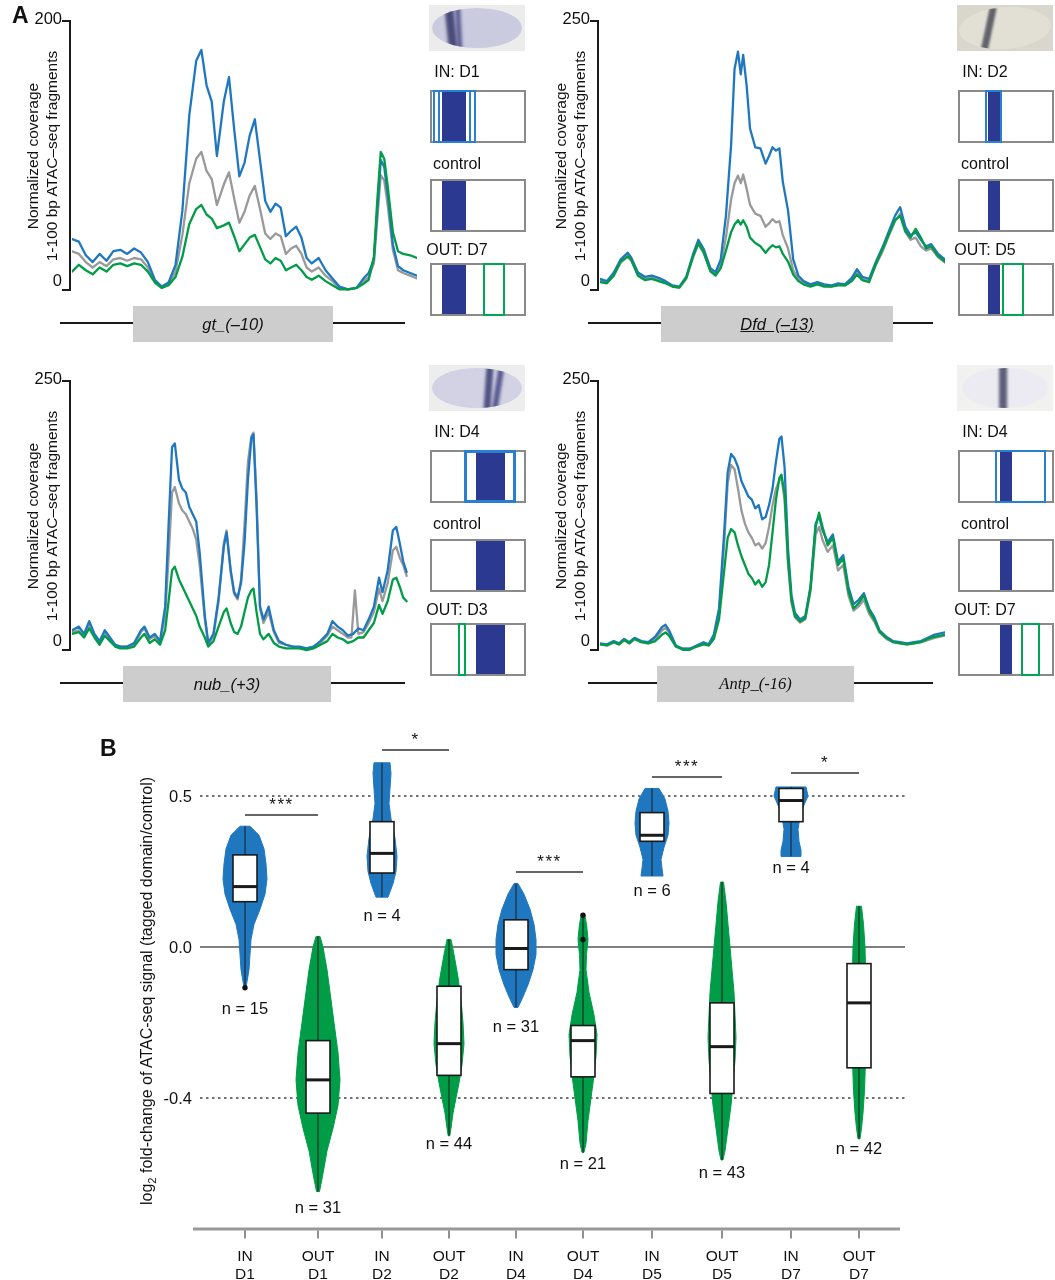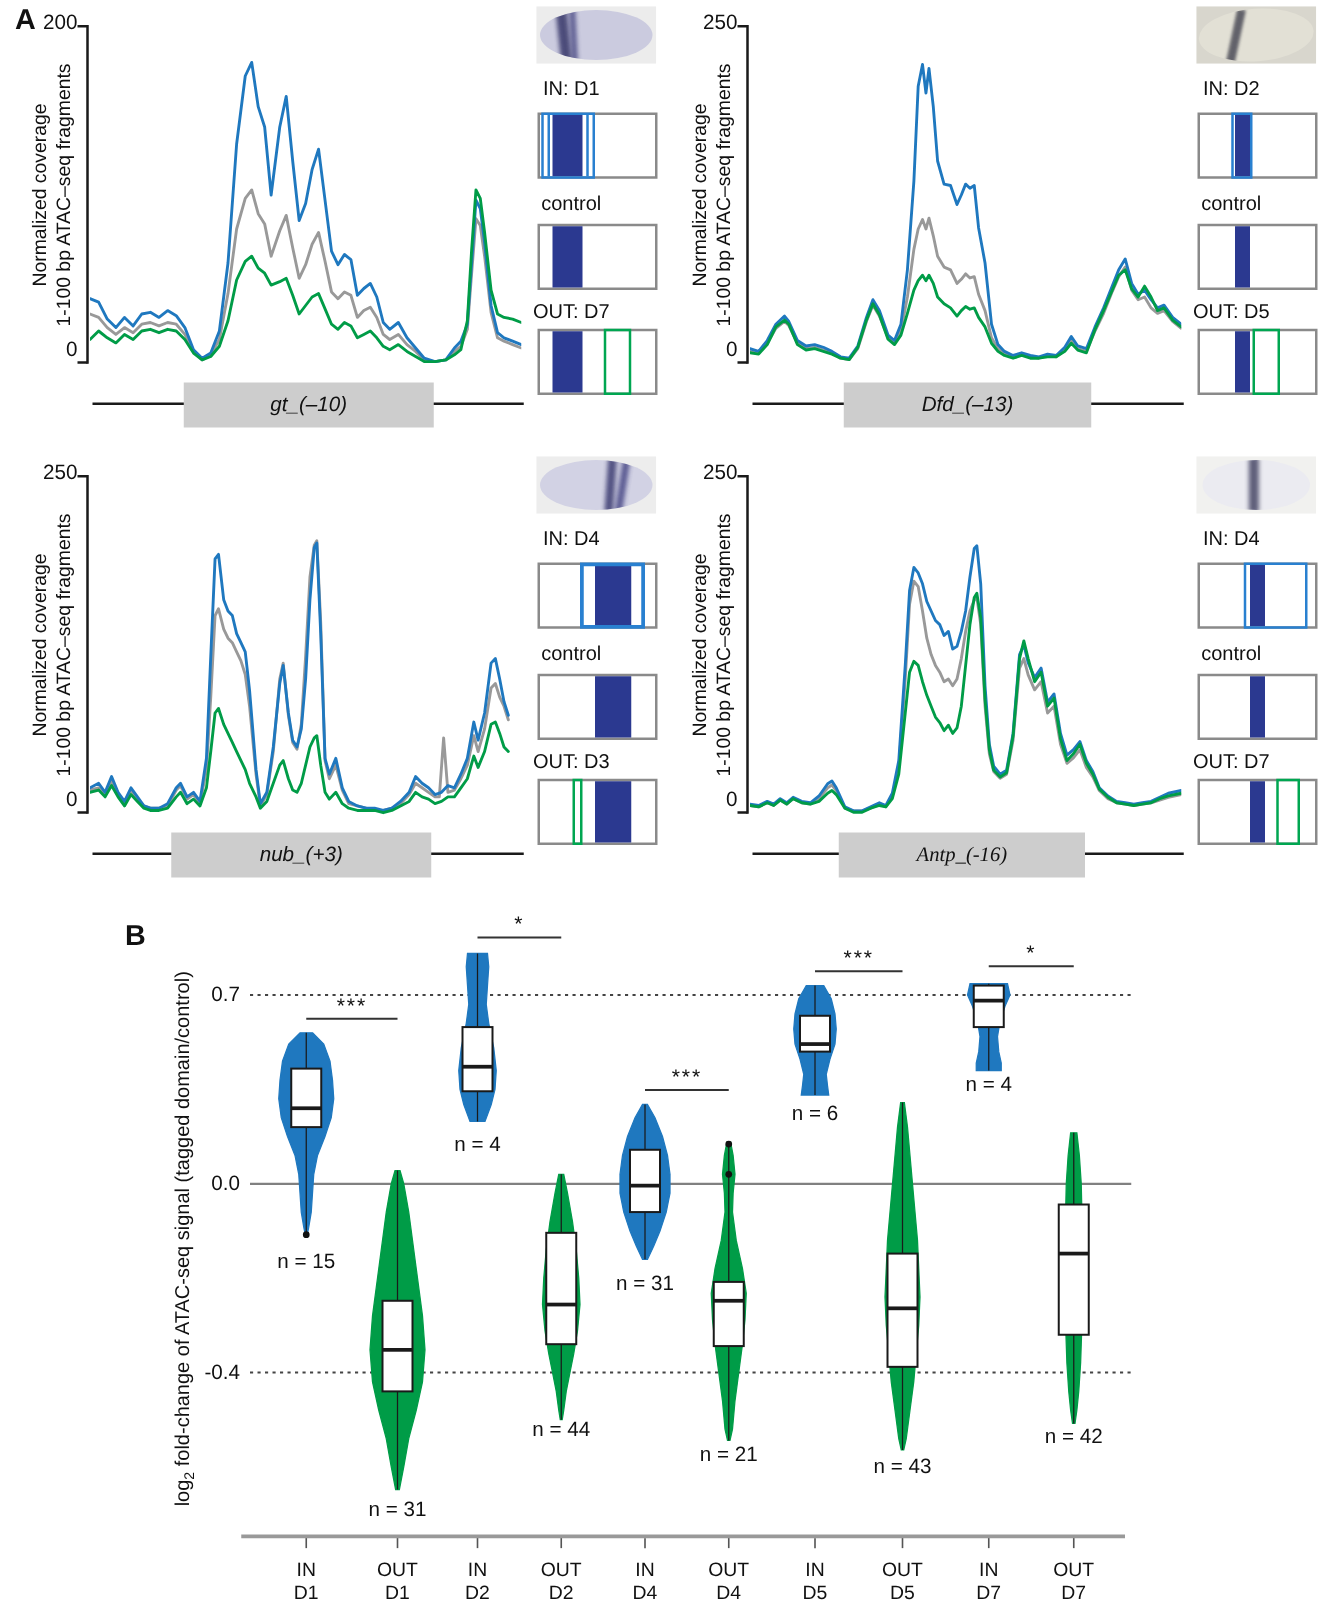--- a/index.html
+++ b/index.html
@@ -8,21 +8,21 @@
   .panel-label{position:absolute;font-weight:bold;font-size:23px}
   .mini{position:absolute;width:527px;height:360px}
   .ymax,.yzero{position:absolute;left:14px;width:48px;text-align:right;font-size:16.5px}
   .ymax{top:9px}.yzero{top:271px}
   .vaxis{position:absolute;left:69px;top:20px;width:2px;height:271px;background:#1a1a1a}
   .tick{position:absolute;left:62px;width:8px;height:2px;background:#1a1a1a}
   .tick-top{top:20px}.tick-bot{top:289px}
   .ylab{position:absolute;left:-93px;top:136px;width:272px;height:40px;transform:rotate(-90deg);
         text-align:center;font-size:15.5px;line-height:19px;white-space:nowrap}
   svg.traces{position:absolute;left:72px;top:20px;width:345px;height:272px}
-  .generow{position:absolute;left:74px;top:306px;width:345px;height:36px}
+  .generow{position:absolute;left:60px;top:306px;width:345px;height:36px}
   .gene-line{position:absolute;left:0;top:16px;width:345px;height:2px;background:#1a1a1a}
   .gene-box{position:absolute;top:0;height:36px;background:#cdcdcd;display:flex;align-items:center;justify-content:center}
   .gene-label{font-style:italic;font-size:16.5px}
   svg.embryo{position:absolute;left:429px;top:5px;width:96px;height:46px}
   .schem-label{position:absolute;left:409px;width:96px;text-align:center;font-size:16px}
   .sl0{top:63px}.sl1{top:155px}.sl2{top:241px}
   .schem-box{position:absolute;left:430px;width:96px;height:53px;background:#fff;
              border:2px solid #8a8a8a;box-sizing:border-box}
   .sb0{top:90px}.sb1{top:179px}.sb2{top:263px}
   .band{position:absolute;top:0;height:100%}
@@ -103,21 +103,21 @@
     <div class="vaxis"></div>
     <div class="tick tick-top"></div>
     <div class="tick tick-bot"></div>
     <svg class="traces" viewBox="0 0 100 250" preserveAspectRatio="none">
         <polyline points="0,240 2,241 4,234 6,223 8,218 9,221 11,234 13,238 15,237 17,239 19,241 21,245 23,246 25,238 27,218 28.5,206 30,214 32,230 33.5,234 35,225 36.5,200 38,165 39,150 40,143 40.8,150 41.5,142 42.5,155 43.5,170 45,178 46.5,180 48,190 49,187 50,183 51,186 52,185 53,198 54.5,210 56,230 57.5,238 59,242 61,244 63,242 65,244 67,245 69,243 71,244 73,239 74.5,232 76,238 78,240 80,225 82,212 84,196 85.5,185 87,178 88.5,195 90,202 91.5,200 93,208 94.5,212 96,210 98,218 100,223" fill="none" stroke="#999999" stroke-width="2.3" vector-effect="non-scaling-stroke" stroke-linejoin="round" stroke-linecap="round"></polyline>
         <polyline points="0,238 2,240 4,232 6,220 8,214 9,218 11,232 13,236 15,235 17,237 19,240 21,244 23,245 25,236 27,215 28.5,202 30,210 32,228 33.5,232 35,220 36.5,180 38,115 39,45 40,29 40.8,50 41.5,32 42.5,60 43.5,100 45,117 46.5,118 48,132 49,125 50,117 51,120 52,118 53,149 54.5,175 56,220 57.5,235 59,240 61,243 63,241 65,243 67,244 69,242 71,243 73,237 74.5,229 76,236 78,238 80,222 82,208 84,192 85.5,180 87,172 88.5,190 90,198 91.5,195 93,202 94.5,208 96,206 98,215 100,220" fill="none" stroke="#1F78BF" stroke-width="2.3" vector-effect="non-scaling-stroke" stroke-linejoin="round" stroke-linecap="round"></polyline>
         <polyline points="0,241 2,242 4,235 6,222 8,217 9,220 11,235 13,239 15,238 17,240 19,242 21,245 23,246 25,237 27,217 28.5,205 30,213 32,231 33.5,235 35,228 36.5,212 38,195 39,188 40,184 40.8,188 41.5,184 42.5,190 43.5,200 45,205 46.5,208 48,214 49,210 50,207 51,209 52,208 53,215 54.5,222 56,234 57.5,240 59,243 61,245 63,243 65,245 67,245 69,244 71,244 73,240 74.5,234 76,239 78,241 80,224 82,210 84,195 85.5,184 87,180 88.5,194 90,200 91.5,192 93,200 94.5,210 96,208 98,217 100,222" fill="none" stroke="#009C47" stroke-width="2.3" vector-effect="non-scaling-stroke" stroke-linejoin="round" stroke-linecap="round"></polyline>
       </svg>
     <div class="generow">
       <div class="gene-line"></div>
-      <div class="gene-box" style="left: 73px; width: 198px;">
+      <div class="gene-box" style="left: 73px; width: 232px; text-decoration: underline;">
           <span class="gene-label">Dfd_(–13)</span>
         </div>
     </div>
     <svg class="embryo" viewBox="0 0 96 46">
         <rect x="0" y="0" width="96" height="46" fill="#d8d6cd"></rect>
         <defs>
           <filter id="bl1" x="-60%" y="-60%" width="220%" height="220%">
             <feGaussianBlur stdDeviation="1.2"></feGaussianBlur>
           </filter>
           <clipPath id="cl1">
@@ -245,21 +245,21 @@
       </div>
     <div class="schem-label sl2">OUT: D7</div>
     <div class="schem-box sb2">
         <div class="band" style="left: 44%; width: 13%; background: rgb(43, 57, 144);"></div>
         <div class="tagbox" style="left: 66%; width: 21%; border: 2.5px solid rgb(0, 166, 81);"></div>
       </div>
   </div>
 
   <div class="panel-label" style="left:100px;top:735px">B</div>
   <div class="b-ylab"><span>log</span><sub>2</sub><span> fold-change of ATAC-seq signal (tagged domain/control)</span></div>
-  <div class="ytick yt0">0.7</div>
+  <div class="ytick yt0">0.5</div>
   <div class="ytick yt1">0.0</div>
   <div class="ytick yt2">-0.4</div>
   <svg id="panelB-svg" width="1055" height="560">
       <line x1="200" x2="905" y1="76" y2="76" stroke="#444444" stroke-width="1.5" stroke-dasharray="2.5 3.5"></line>
       <line x1="200" x2="905" y1="378" y2="378" stroke="#444444" stroke-width="1.5" stroke-dasharray="2.5 3.5"></line>
       <line x1="200" x2="905" y1="227" y2="227" stroke="#808080" stroke-width="1.8"></line>
       <path d="M250,106.20000000000005 L250,106.20000000000005 L259,115.25999999999999 L264,128.85000000000002 L266,143.95000000000005 L267,159.04999999999995 L265,174.14999999999998 L260,189.25 L254,204.35000000000002 L251,219.45000000000005 L250,234.54999999999995 L249,249.64999999999998 L247,261.73 L245.8,267.77 L244.2,267.77 L243,261.73 L241,249.64999999999998 L240,234.54999999999995 L239,219.45000000000005 L236,204.35000000000002 L230,189.25 L225,174.14999999999998 L223,159.04999999999995 L224,143.95000000000005 L226,128.85000000000002 L231,115.25999999999999 L240,106.20000000000005 Z" fill="#1F78BF" stroke="#1F78BF" stroke-width="1"></path>
       <line x1="245" x2="245" y1="106.20000000000005" y2="267.77" stroke="#1a1a1a" stroke-width="1"></line>
       <rect x="233" width="24" y="134.89" height="46.81" fill="#fff" stroke="#1a1a1a" stroke-width="1.6"></rect>
       <line x1="233" x2="257" y1="166.60000000000002" y2="166.60000000000002" stroke="#1a1a1a" stroke-width="3"></line>

